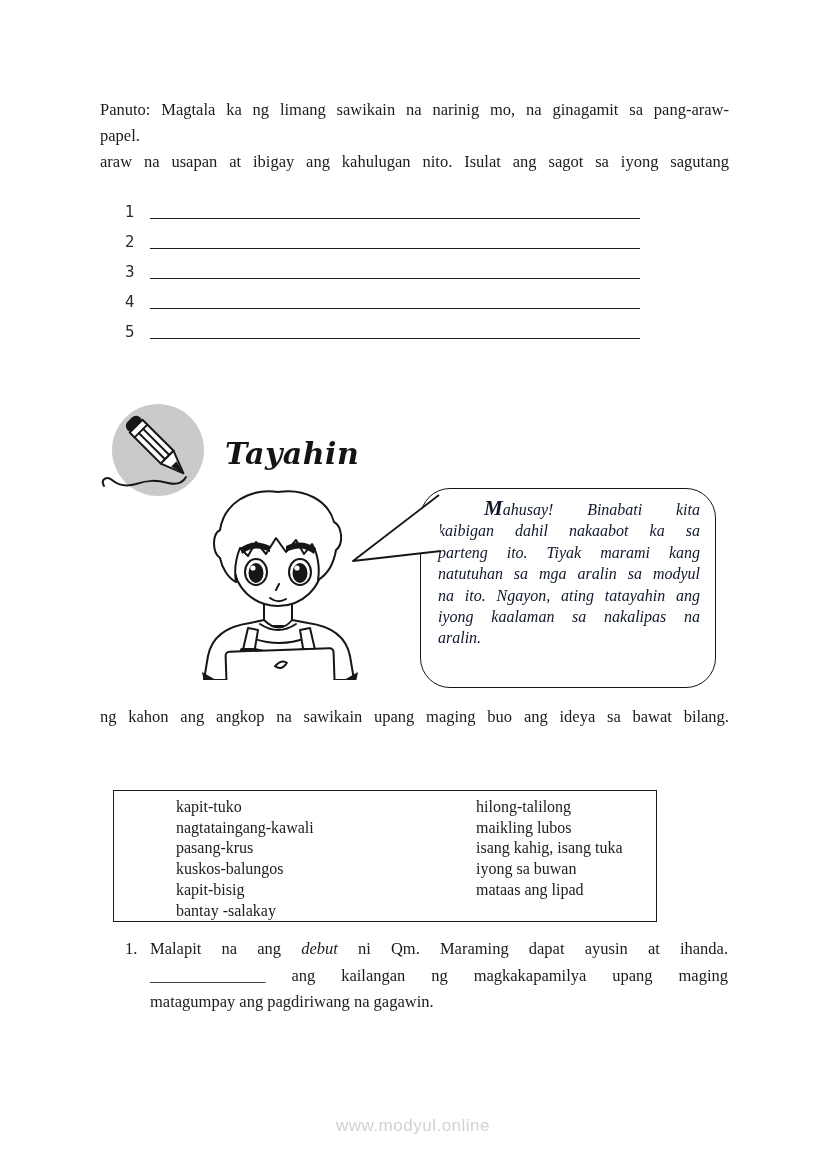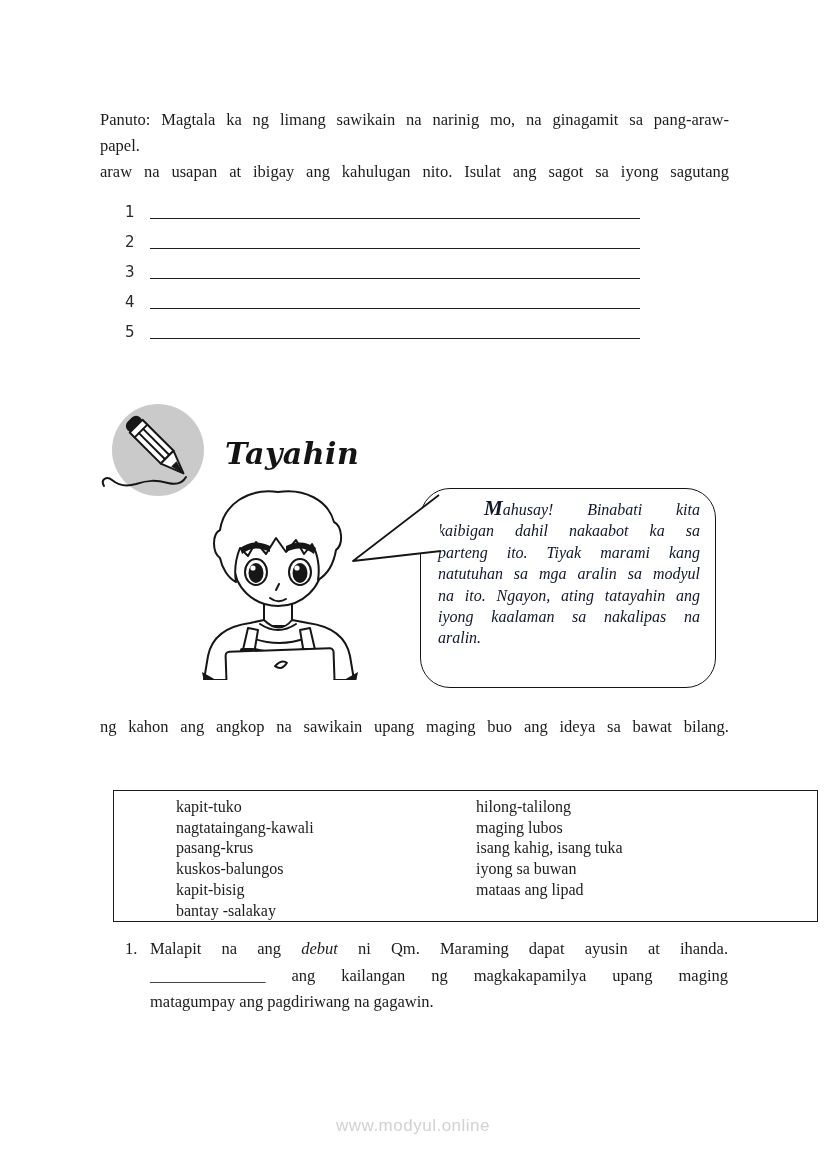--- a/index.html
+++ b/index.html
@@ -7,21 +7,21 @@
     position:relative;
     width:826px;height:1169px;
     background:#ffffff;
     font-family:"Liberation Serif", serif;
     color:#1b1b1b;
     overflow:hidden;
   }
   
   .jline{text-align:justify;text-align-last:justify;}
   .jline.jlast{text-align:last;text-align-last:left;}
-  .para{position:absolute;font-size:16.5px;line-height:26px;margin-top:10px;}
+  .para{position:absolute;font-size:16.5px;line-height:26px;}
   
   .blanks{position:absolute;left:125px;top:196px;width:515px;}
   .blank-row{position:relative;height:30px;}
   .blank-num{
     position:absolute;left:0;bottom:5px;
     font-family:"DejaVu Sans", sans-serif;font-size:15px;color:#2a2a2a;
   }
   .blank-line{
     position:absolute;left:25px;right:0;bottom:7px;height:1px;
     border-bottom:1.4px solid #1f1f1f;
@@ -42,21 +42,21 @@
     border:1.6px solid #151515;border-radius:30px;background:#fff;
     box-sizing:border-box;
     padding:9px 15px 6px 17px;
     font-style:italic;font-size:16px;line-height:21.4px;color:#0f172a;
   }
   .bubble-tail{position:absolute;left:-76px;top:2px;z-index:2;}
   .bubble-first{text-indent:46px;}
   .dropcap{font-weight:bold;font-size:21px;font-style:italic;}
   
   .word-box{
-    position:absolute;left:113px;top:790px;width:705px;height:132px;
+    position:absolute;left:113px;top:790px;width:544px;height:132px;
     border:1.6px solid #1c1c1c;box-sizing:border-box;background:#fff;
   }
   .word-col{position:absolute;top:6px;font-size:16px;line-height:20.7px;}
   .word-col .jline{text-align:left;text-align-last:left;}
   .word-col-left{left:62px;}
   .word-col-right{left:362px;}
   
   .question{position:absolute;left:125px;top:936px;width:603px;font-size:16.5px;line-height:26.5px;}
   .q-num{position:absolute;left:0;top:0;}
   .q-body{margin-left:25px;}
@@ -190,21 +190,21 @@
     <div class="word-col word-col-left">
         <div class="jline">kapit-tuko</div>
         <div class="jline">nagtataingang-kawali</div>
         <div class="jline">pasang-krus</div>
         <div class="jline">kuskos-balungos</div>
         <div class="jline">kapit-bisig</div>
         <div class="jline jlast">bantay -salakay</div>
       </div>
     <div class="word-col word-col-right">
         <div class="jline">hilong-talilong</div>
-        <div class="jline">maging lubos</div>
+        <div class="jline">maikling lubos</div>
         <div class="jline">isang kahig, isang tuka</div>
         <div class="jline">iyong sa buwan</div>
         <div class="jline jlast">mataas ang lipad</div>
       </div>
   </div>
 
   <div class="question">
     <span class="q-num">1.</span>
     <div class="q-body">
       <div class="jline">

